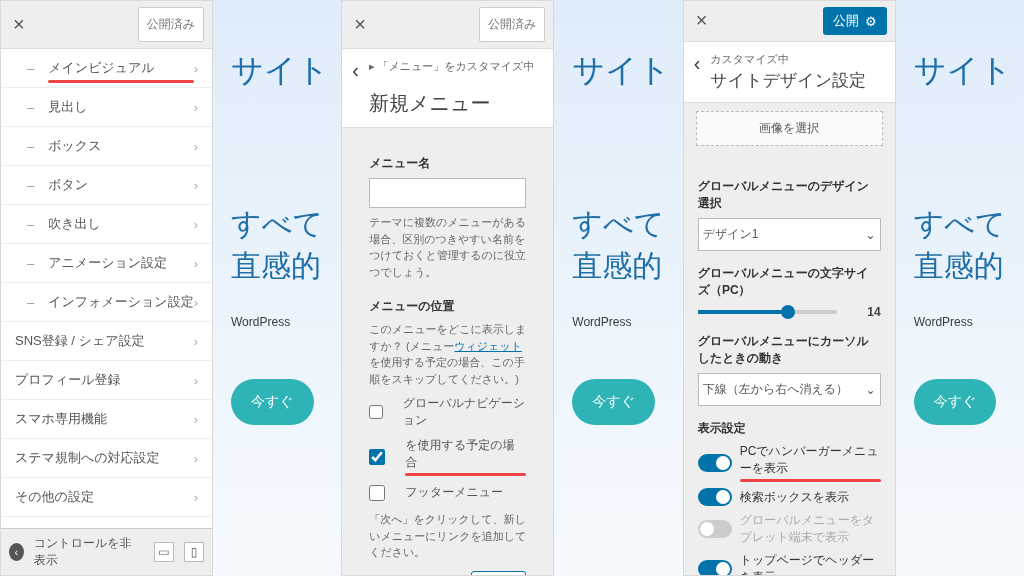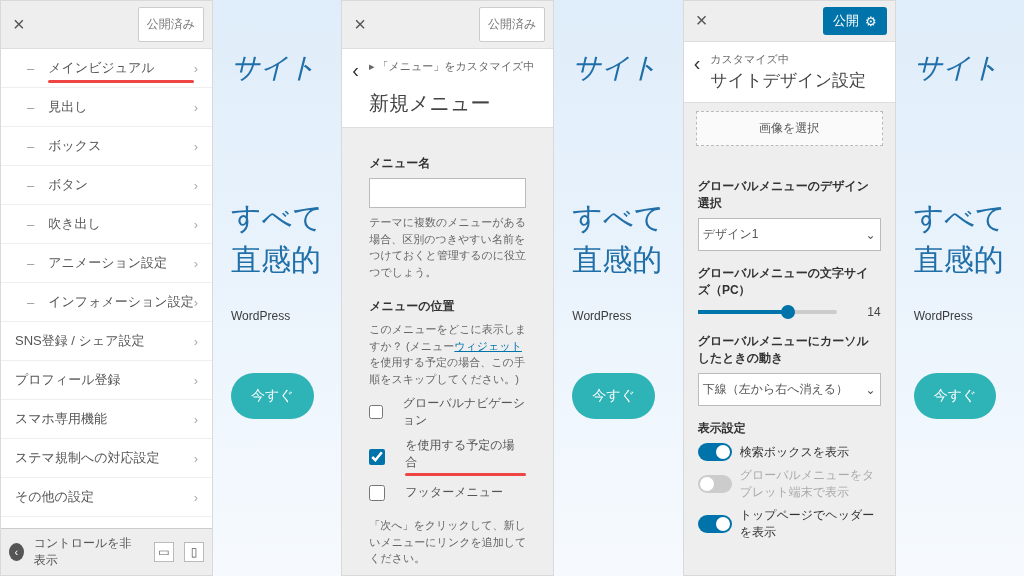--- a/index.html
+++ b/index.html
@@ -32,21 +32,21 @@
   .preview {
     flex: 1;
     height: 100%;
     padding-top: 30px;
     padding-left: 18px;
     position: relative;
     overflow: hidden;
     background: linear-gradient(180deg,#dfedfa 0%,#f6fafe 100%);
   }
   .preview .headline {
-    color:#206fa8; font-size:28px; font-weight:400; line-height:1.4; margin-top:18px;font-style:italic;
+    color:#206fa8; font-size:32px; font-weight:400; line-height:1.4; margin-top:18px;
   }
   .preview .headline2 {
     color:#206fa8; font-size:30px; font-weight:400; line-height:1.4;
   }
   .preview .mini { color:#3b3b3b; font-size:12px; margin-top:28px; }
   .preview .cta {
     margin-top:50px; background:#2eb3b7; color:#fff; border-radius:40px;
     padding:14px 20px; font-size:14px; display:inline-block;
   }
 
@@ -135,21 +135,21 @@
   .p3-imgsel {
     margin:8px 12px; border:1px dashed #bbb; text-align:center; padding:8px; color:#555;
     background:#fafafa; font-size:12px;
   }
   .p3-body { padding:10px 14px; background:#eee; flex:1; overflow:auto;}
   .p3-body h4 { font-size:12px; font-weight:bold; color:#333; margin:14px 0 6px;}
   .select {
     display:flex; justify-content:space-between; align-items:center;
     background:#fff; border:1px solid #bbb; padding:7px 4px; color:#555; font-size:12px;
   }
-  .slider-wrap { display:flex; align-items:center; gap:20px; }
+  .slider-wrap { display:flex; align-items:center; gap:20px;font-weight:bold; }
   .slider {
     flex:1; height:4px; background:#ccc; position:relative; border-radius:2px;
   }
   .slider .fill { position:absolute; left:0; top:0; bottom:0; width:65%; background:#0073aa;}
   .slider .thumb {
     position:absolute; left:65%; top:50%; transform:translate(-50%,-50%);
     width:14px; height:14px; border-radius:50%; background:#0073aa;
   }
   .slider-val { font-size:12px; color:#444; width: 24px; text-align:right;}
   .toggle-row { display:flex; align-items:center; gap:8px; margin:6px 0; font-size:12px;}
@@ -290,21 +290,21 @@
       </label>
       <label class="chk-row">
         <input type="checkbox" checked="" style="accent-color: rgb(0, 115, 170);">
           <span class="acc-red">を使用する予定の場合</span>
       </label>
       <label class="chk-row">
         <input type="checkbox" style="">
           <span>フッターメニュー</span>
       </label>
 
-      <div class="hint" style="margin-top:16px">「次へ」をクリックして、新しいメニューにリンクを追加してください。</div>
+      <div class="hint" style="margin-top:10px">「次へ」をクリックして、新しいメニューにリンクを追加してください。</div>
       <button class="next-btn">次</button>
     </div>
   </div>
 
   <div class="preview">
     <div class="headline">サイト</div>
     <div style="height:110px"></div>
     <div class="headline2">すべて</div>
     <div class="headline2">直感的</div>
     <div class="mini">WordPress</div>
@@ -348,20 +348,24 @@
       <h4>グローバルメニューにカーソルしたときの動き</h4>
       <div class="select">
         <span>下線（左から右へ消える）</span>
         <span>⌄</span>
       </div>
 
       <h4>表示設定</h4>
 
       <div class="toggle-row">
         <span class="toggle on"></span>
+        <span class="acc-red">PCでハンバーガーメニューを表示</span>
+      </div>
+      <div class="toggle-row">
+        <span class="toggle on"></span>
         <span>検索ボックスを表示</span>
       </div>
       <div class="toggle-row" style="color:#aaa">
         <span class="toggle"></span>
         <span>グローバルメニューをタブレット端末で表示</span>
       </div>
       <div class="toggle-row">
         <span class="toggle on"></span>
         <span>トップページでヘッダーを表示</span>
       </div>

